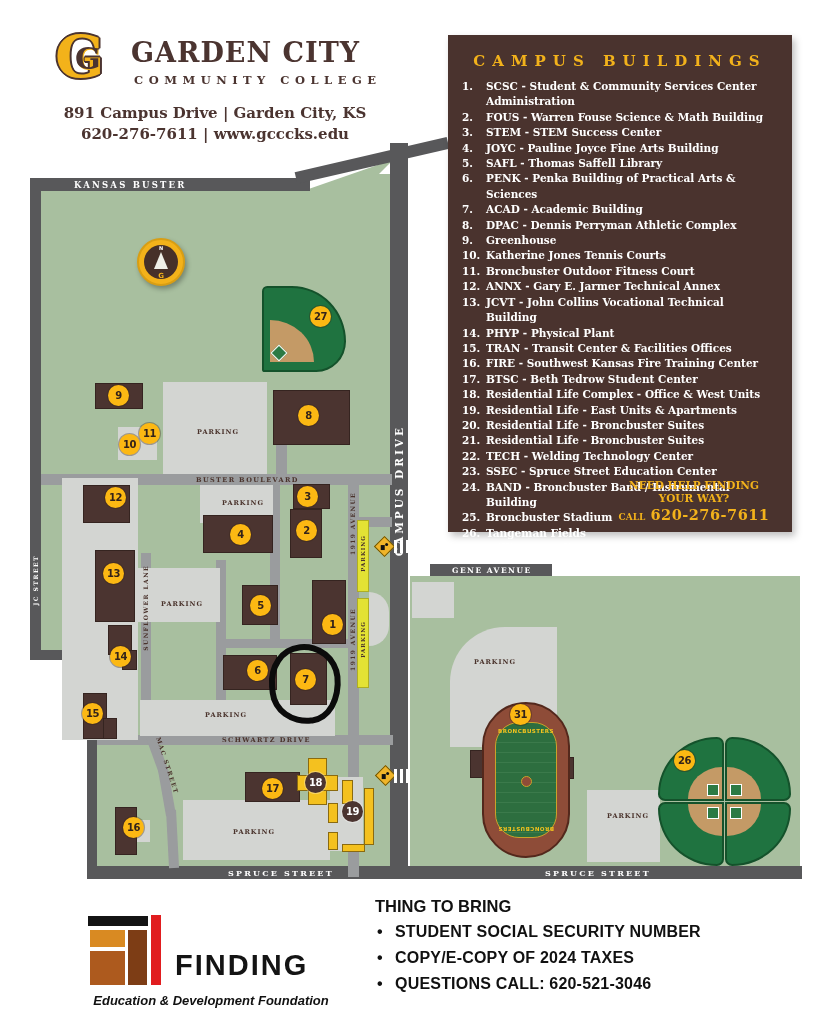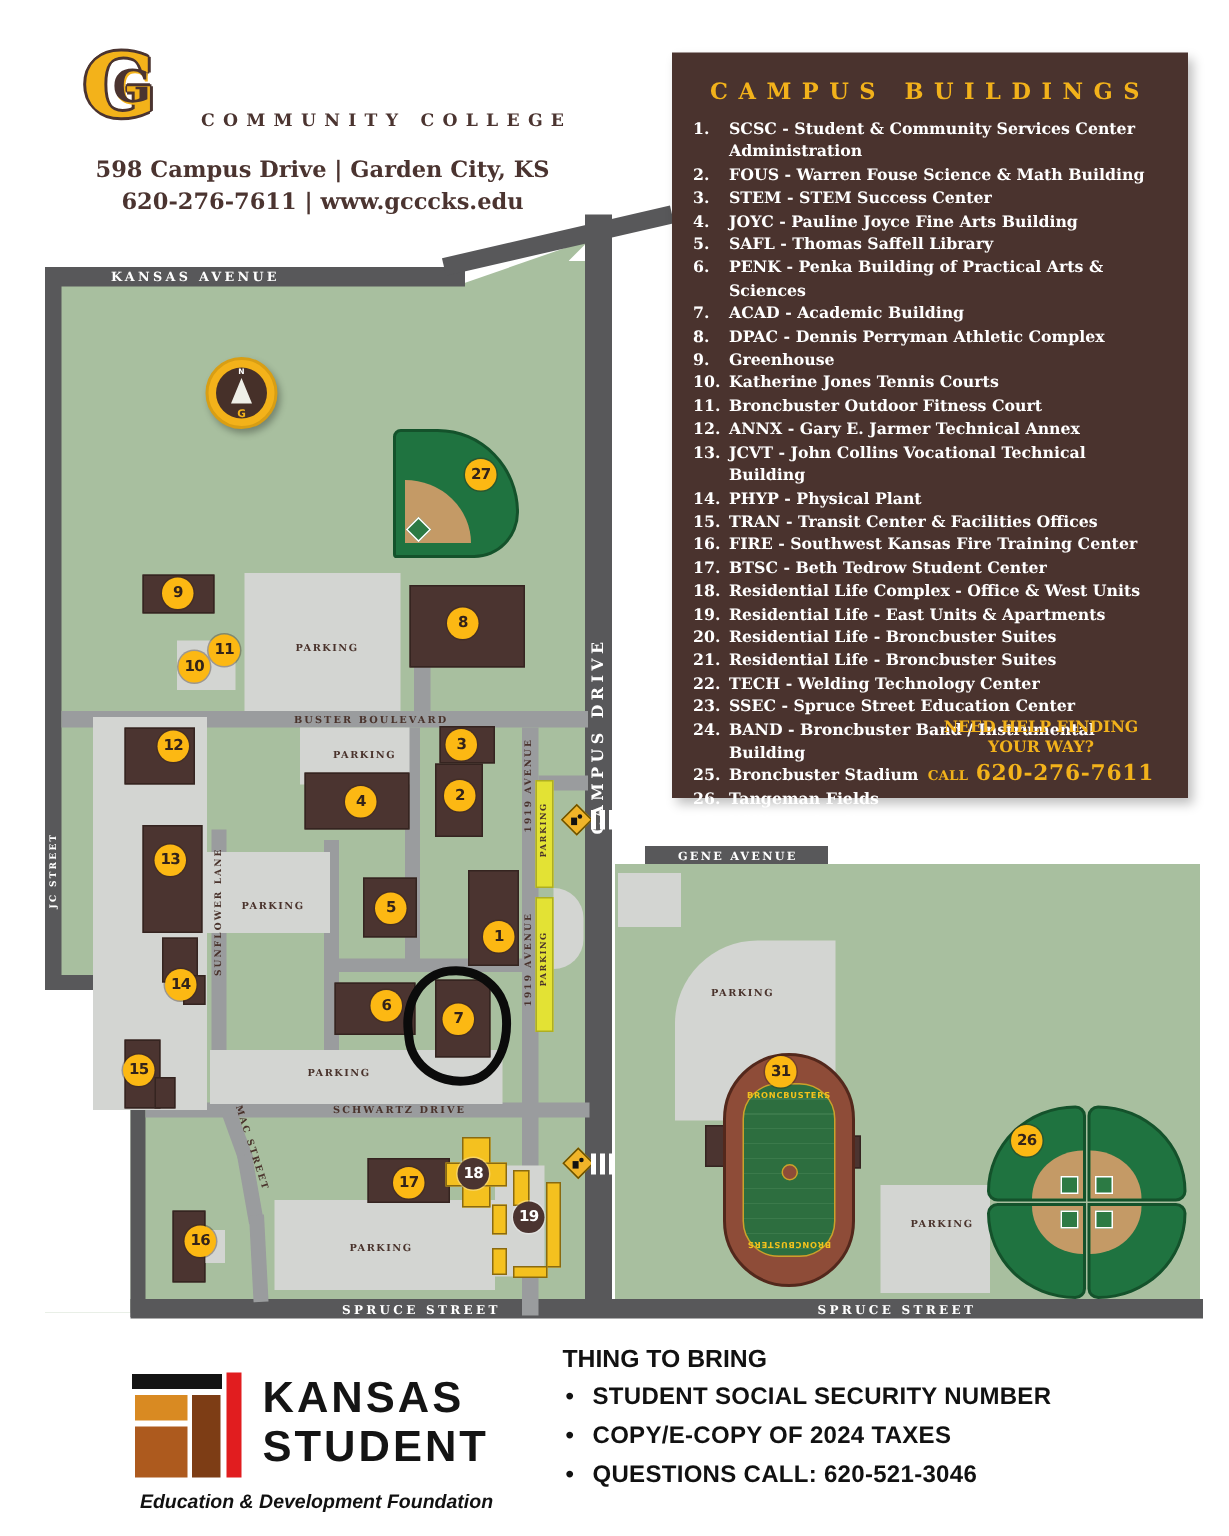--- a/index.html
+++ b/index.html
@@ -72,22 +72,23 @@
   #bring ul{list-style:none;margin:7px 0 0 2px;padding:0;}
   #bring li{font:bold 16px/17px "Liberation Sans",sans-serif;color:#111;margin-bottom:9px;letter-spacing:0.2px;}
   #bring .blt{display:inline-block;width:18px;}
 </style>
 </head>
 <body>
 
 <div class="a" id="hdr">
   <span class="gBig">G</span>
   <span class="gSmall">G</span>
+  <div class="gc1">GARDEN CITY</div>
   <div class="gc2">COMMUNITY COLLEGE</div>
-  <div class="ad" style="top:76px;">598 Campus Drive  |  Garden City, KS</div>
+  <div class="ad" style="top:76px;">891 Campus Drive  |  Garden City, KS</div>
   <div class="ad" style="top:97px;">620-276-7611  |  www.gcccks.edu</div>
 </div>
 
 <div class="a" style="left:0;top:0;width:819px;height:1024px;">
 
   <div class="a grn" style="left:30px;top:190px;width:362px;height:685px;"></div>
   <div class="a grn" style="left:300px;top:160px;width:92px;height:32px;clip-path:polygon(0 100%,100% 0,100% 100%);"></div>
   <div class="a" style="left:30px;top:660px;width:57px;height:215px;background:#fff;"></div>
   <div class="a grn" style="left:410px;top:576px;width:390px;height:292px;"></div>
 
@@ -127,21 +128,21 @@
   <div class="a lot" style="left:587px;top:790px;width:73px;height:72px;"></div>
   <div class="a lot" style="left:369px;top:592px;width:20px;height:54px;border-radius:0 27px 27px 0;"></div>
 
   <div class="a" style="left:357px;top:520px;width:12px;height:72px;background:#e3e234;border:1px solid #aeae22;">
     <span class="pl v" style="position:absolute;left:2px;top:14px;font-size:5.5px;">PARKING</span>
   </div>
   <div class="a" style="left:357px;top:598px;width:12px;height:90px;background:#e3e234;border:1px solid #aeae22;">
     <span class="pl v" style="position:absolute;left:2px;top:22px;font-size:5.5px;">PARKING</span>
   </div>
 
-  <div class="a wl" style="left:74px;top:180px;">KANSAS AVENUE</div>
+  <div class="a wl" style="left:74px;top:180px;">KANSAS BUSTER</div>
   <div class="a wl v" style="left:393px;top:425px;font-size:10.5px;letter-spacing:3px;">CAMPUS DRIVE</div>
   <div class="a wl v" style="left:32px;top:555px;font-size:6px;letter-spacing:1.5px;">JC STREET</div>
   <div class="a wl" style="left:452px;top:566px;font-size:7.5px;letter-spacing:1.5px;">GENE AVENUE</div>
   <div class="a wl" style="left:228px;top:868px;font-size:8px;">SPRUCE STREET</div>
   <div class="a wl" style="left:545px;top:868px;font-size:8px;">SPRUCE STREET</div>
   <div class="a dl" style="left:196px;top:476px;">BUSTER BOULEVARD</div>
   <div class="a dl" style="left:222px;top:736px;">SCHWARTZ DRIVE</div>
   <div class="a dl v" style="left:142px;top:565px;font-size:6px;">SUNFLOWER LANE</div>
   <div class="a dl" style="left:138px;top:762px;transform:rotate(72deg);font-size:6px;">MAC STREET</div>
   <div class="a dl v" style="left:349px;top:492px;font-size:6px;">1919 AVENUE</div>
@@ -398,22 +399,21 @@
       <span class="ph">620-276-7611</span></div>
   </div>
 </div>
 
 <div class="a" id="khedf">
   <div class="blk" style="left:2px;top:11px;width:60px;height:10px;background:#141414;"></div>
   <div class="blk" style="left:4px;top:25px;width:35px;height:17px;background:#d98a22;"></div>
   <div class="blk" style="left:4px;top:46px;width:35px;height:34px;background:#ad5a1e;"></div>
   <div class="blk" style="left:42px;top:25px;width:19px;height:55px;background:#7d3d15;"></div>
   <div class="blk" style="left:65px;top:10px;width:10px;height:70px;background:#e11d1f;"></div>
-  <div class="kTxt" style="left:89px;top:13px;">KANSAS</div>
-  <div class="kTxt" style="left:89px;top:46px;">STUDENT</div>
+  <div class="kTxt" style="left:89px;top:46px;">FINDING</div>
   <div class="tagline">Education &amp; Development Foundation</div>
 </div>
 
 <div class="a" id="bring">
   <div class="bt">THING TO BRING</div>
   <ul>
 
       <li><span class="blt">•</span><span>STUDENT SOCIAL SECURITY NUMBER</span></li>
 
 

